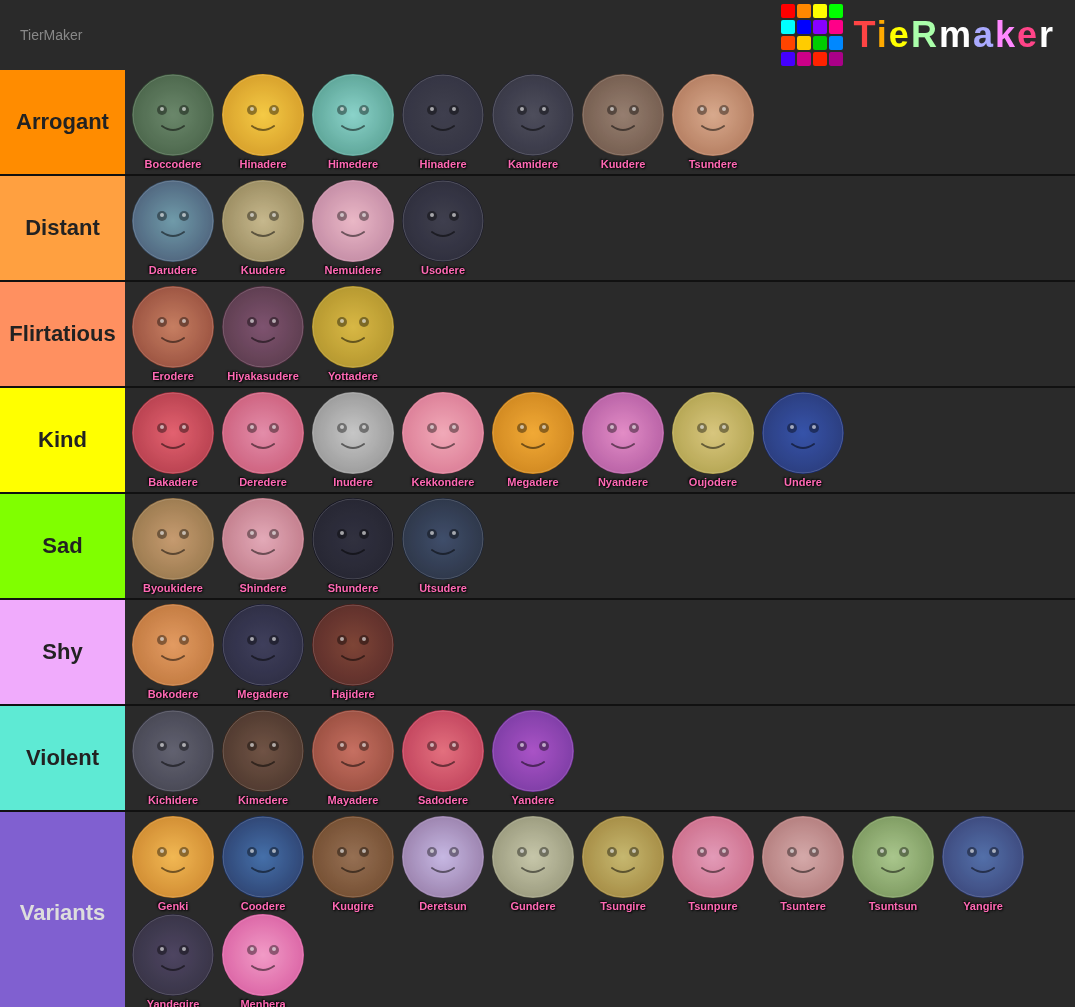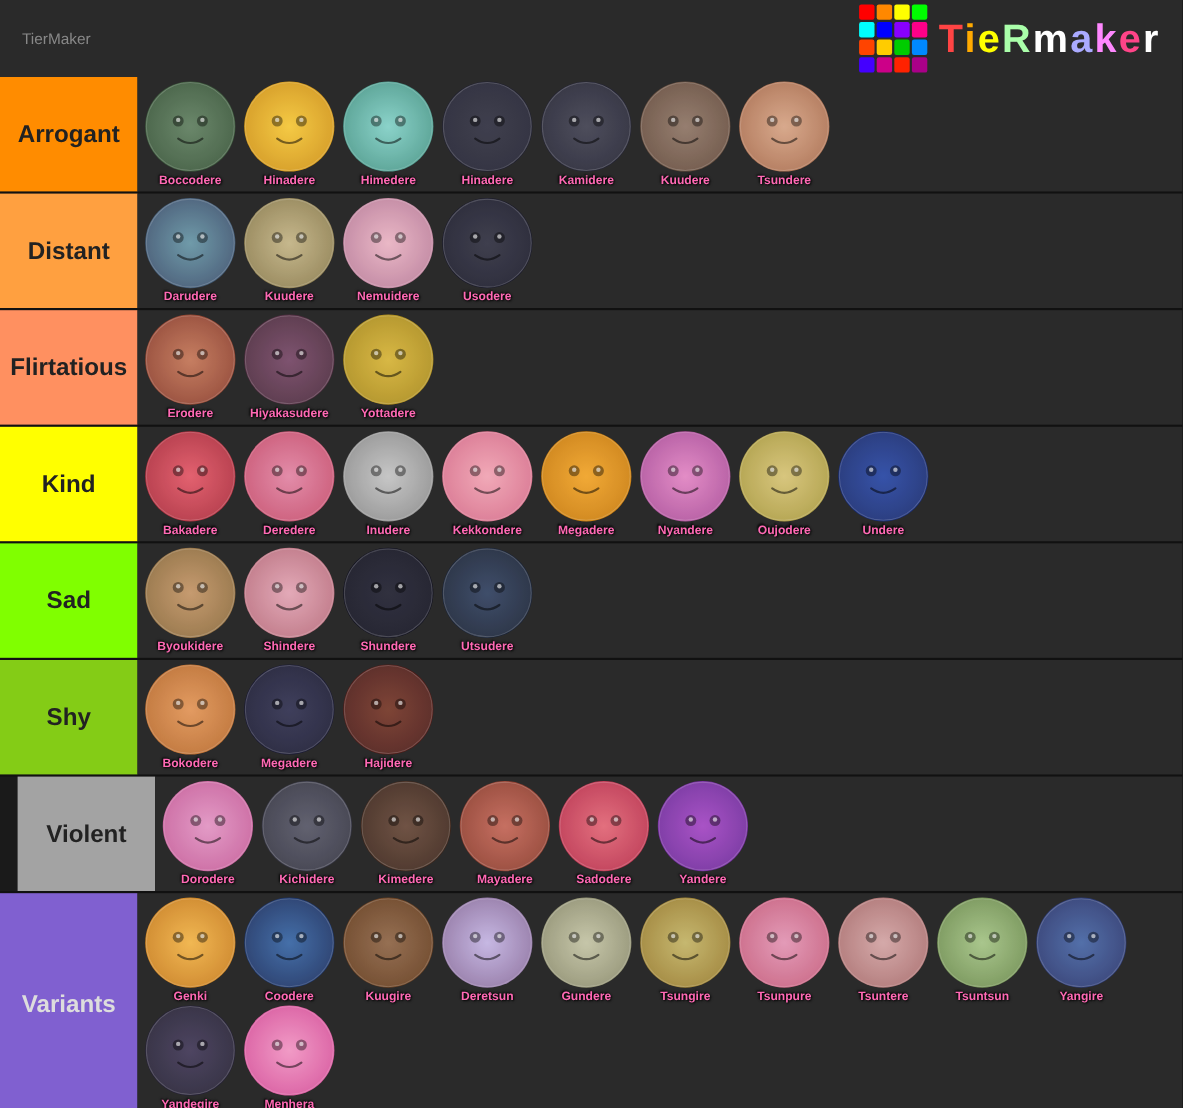--- a/index.html
+++ b/index.html
@@ -550,21 +550,21 @@
       <circle cx="30" cy="35" r="2" fill="rgba(255,255,255,0.6)"></circle>
       <circle cx="52" cy="35" r="2" fill="rgba(255,255,255,0.6)"></circle>
       <path d="M30 52 Q41 60 52 52" stroke="rgba(0,0,0,0.5)" stroke-width="2" fill="none" stroke-linecap="round"></path>
     </svg>
           </div>
           <div class="char-name">Utsudere</div>
         </div>
       </div>
     </div>
     <div class="tier-row">
-      <div class="tier-label" style="background: #84cc16; color: rgb(34, 34, 34);">Shy</div>
+      <div class="tier-label" style="background: #f0abfc; color: rgb(34, 34, 34);">Shy</div>
       <div class="tier-content">
         <div class="char-item">
           <div class="char-avatar av-bokodere">
             <svg viewBox="0 0 82 82" xmlns="http://www.w3.org/2000/svg">
       <circle cx="41" cy="41" r="40" fill="rgba(255,255,255,0.1)" stroke="rgba(255,255,255,0.2)" stroke-width="1"></circle>
       <circle cx="30" cy="36" r="5" fill="rgba(0,0,0,0.4)"></circle>
       <circle cx="52" cy="36" r="5" fill="rgba(0,0,0,0.4)"></circle>
       <circle cx="30" cy="35" r="2" fill="rgba(255,255,255,0.6)"></circle>
       <circle cx="52" cy="35" r="2" fill="rgba(255,255,255,0.6)"></circle>
       <path d="M30 52 Q41 60 52 52" stroke="rgba(0,0,0,0.5)" stroke-width="2" fill="none" stroke-linecap="round"></path>
@@ -594,35 +594,22 @@
       <circle cx="30" cy="35" r="2" fill="rgba(255,255,255,0.6)"></circle>
       <circle cx="52" cy="35" r="2" fill="rgba(255,255,255,0.6)"></circle>
       <path d="M30 52 Q41 60 52 52" stroke="rgba(0,0,0,0.5)" stroke-width="2" fill="none" stroke-linecap="round"></path>
     </svg>
           </div>
           <div class="char-name">Hajidere</div>
         </div>
       </div>
     </div>
     <div class="tier-row">
-      <div class="tier-label" style="background: #a3a3a3; color: rgb(34, 34, 34); margin-left: 16px;">Violent</div>
+      <div class="tier-label" style="background: #5eead4; color: rgb(34, 34, 34);">Violent</div>
       <div class="tier-content">
-        <div class="char-item">
-          <div class="char-avatar av-dorodere">
-            <svg viewBox="0 0 82 82" xmlns="http://www.w3.org/2000/svg">
-      <circle cx="41" cy="41" r="40" fill="rgba(255,255,255,0.1)" stroke="rgba(255,255,255,0.2)" stroke-width="1"></circle>
-      <circle cx="30" cy="36" r="5" fill="rgba(0,0,0,0.4)"></circle>
-      <circle cx="52" cy="36" r="5" fill="rgba(0,0,0,0.4)"></circle>
-      <circle cx="30" cy="35" r="2" fill="rgba(255,255,255,0.6)"></circle>
-      <circle cx="52" cy="35" r="2" fill="rgba(255,255,255,0.6)"></circle>
-      <path d="M30 52 Q41 60 52 52" stroke="rgba(0,0,0,0.5)" stroke-width="2" fill="none" stroke-linecap="round"></path>
-    </svg>
-          </div>
-          <div class="char-name">Dorodere</div>
-        </div>
         <div class="char-item">
           <div class="char-avatar av-kichidere">
             <svg viewBox="0 0 82 82" xmlns="http://www.w3.org/2000/svg">
       <circle cx="41" cy="41" r="40" fill="rgba(255,255,255,0.1)" stroke="rgba(255,255,255,0.2)" stroke-width="1"></circle>
       <circle cx="30" cy="36" r="5" fill="rgba(0,0,0,0.4)"></circle>
       <circle cx="52" cy="36" r="5" fill="rgba(0,0,0,0.4)"></circle>
       <circle cx="30" cy="35" r="2" fill="rgba(255,255,255,0.6)"></circle>
       <circle cx="52" cy="35" r="2" fill="rgba(255,255,255,0.6)"></circle>
       <path d="M30 52 Q41 60 52 52" stroke="rgba(0,0,0,0.5)" stroke-width="2" fill="none" stroke-linecap="round"></path>
     </svg>

